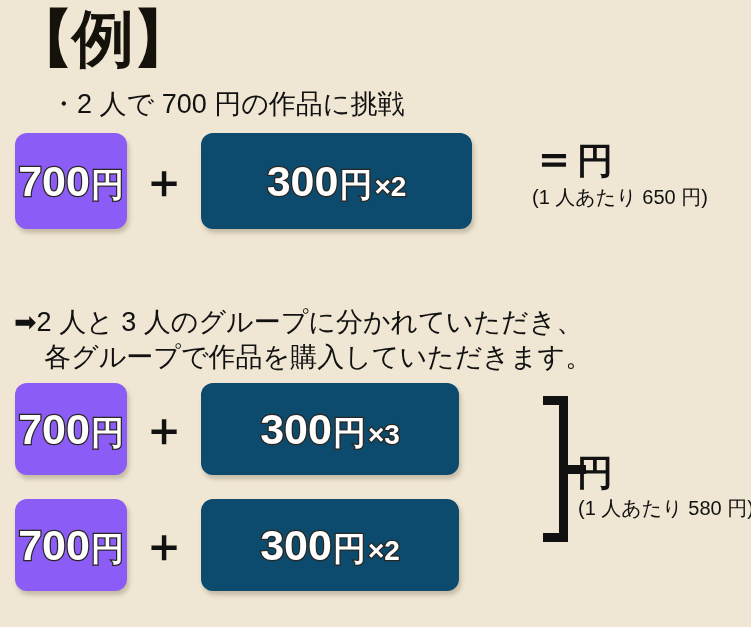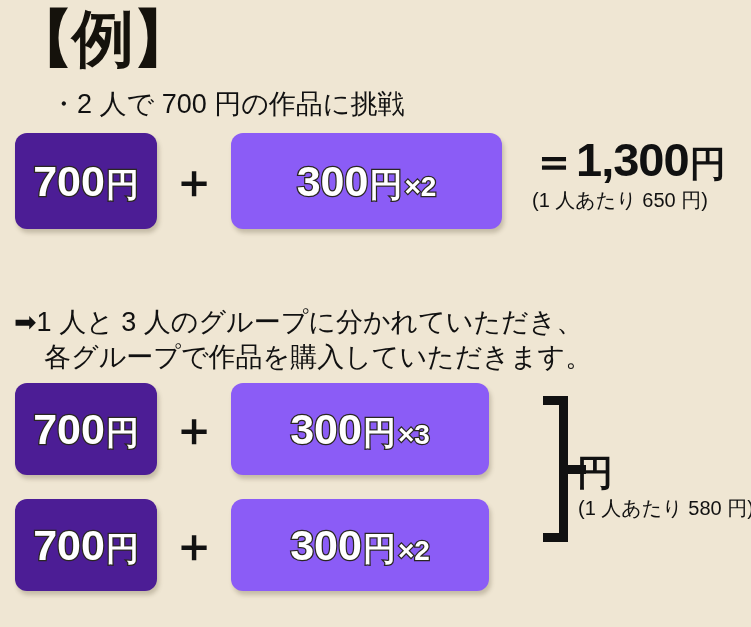--- a/index.html
+++ b/index.html
@@ -72,25 +72,25 @@
   .chip {
     border-radius: 12px;
     display: flex;
     align-items: center;
     justify-content: center;
     box-shadow: 2px 4px 4px rgba(90, 80, 55, 0.28);
     height: 96px;
     box-sizing: border-box;
   }
   .chip-yellow {
-    background: #4c1d95;
-    width: 142px;
+    background: #8b5cf6;
+    width: 112px;
   }
   .chip-orange {
-    background: #8b5cf6;
+    background: #0c4a6e;
     width: 271px;
   }
   .row-2 .chip-orange,
   .row-3 .chip-orange { width: 258px; }
   .row-2 .chip, .row-3 .chip { height: 92px; }
 
   .chip-text {
     font-size: 43px;
     font-weight: 700;
     color: #ffffff;
@@ -220,29 +220,28 @@
         <span>300</span>
         <span class="yen">円</span>
         <span class="mult">×2</span>
       </div>
     </div>
   </div>
 
   <div class="total-block total-1">
     <div class="total-main">
       <span class="eq">＝</span>
-      <span>1,300</span>
       <span class="yen">円</span>
     </div>
     <div class="total-sub">(1 人あたり 650 円)</div>
   </div>
 
 
   <div class="note-block">
-    <div class="line1">➡1 人と 3 人のグループに分かれていただき、</div>
+    <div class="line1">➡2 人と 3 人のグループに分かれていただき、</div>
     <div class="line2">各グループで作品を購入していただきます。</div>
   </div>
 
   <div class="row row-2">
     <div class="chip chip-yellow">
       <div class="chip-text">
         <span>700</span>
         <span class="yen">円</span>
       </div>
     </div>

